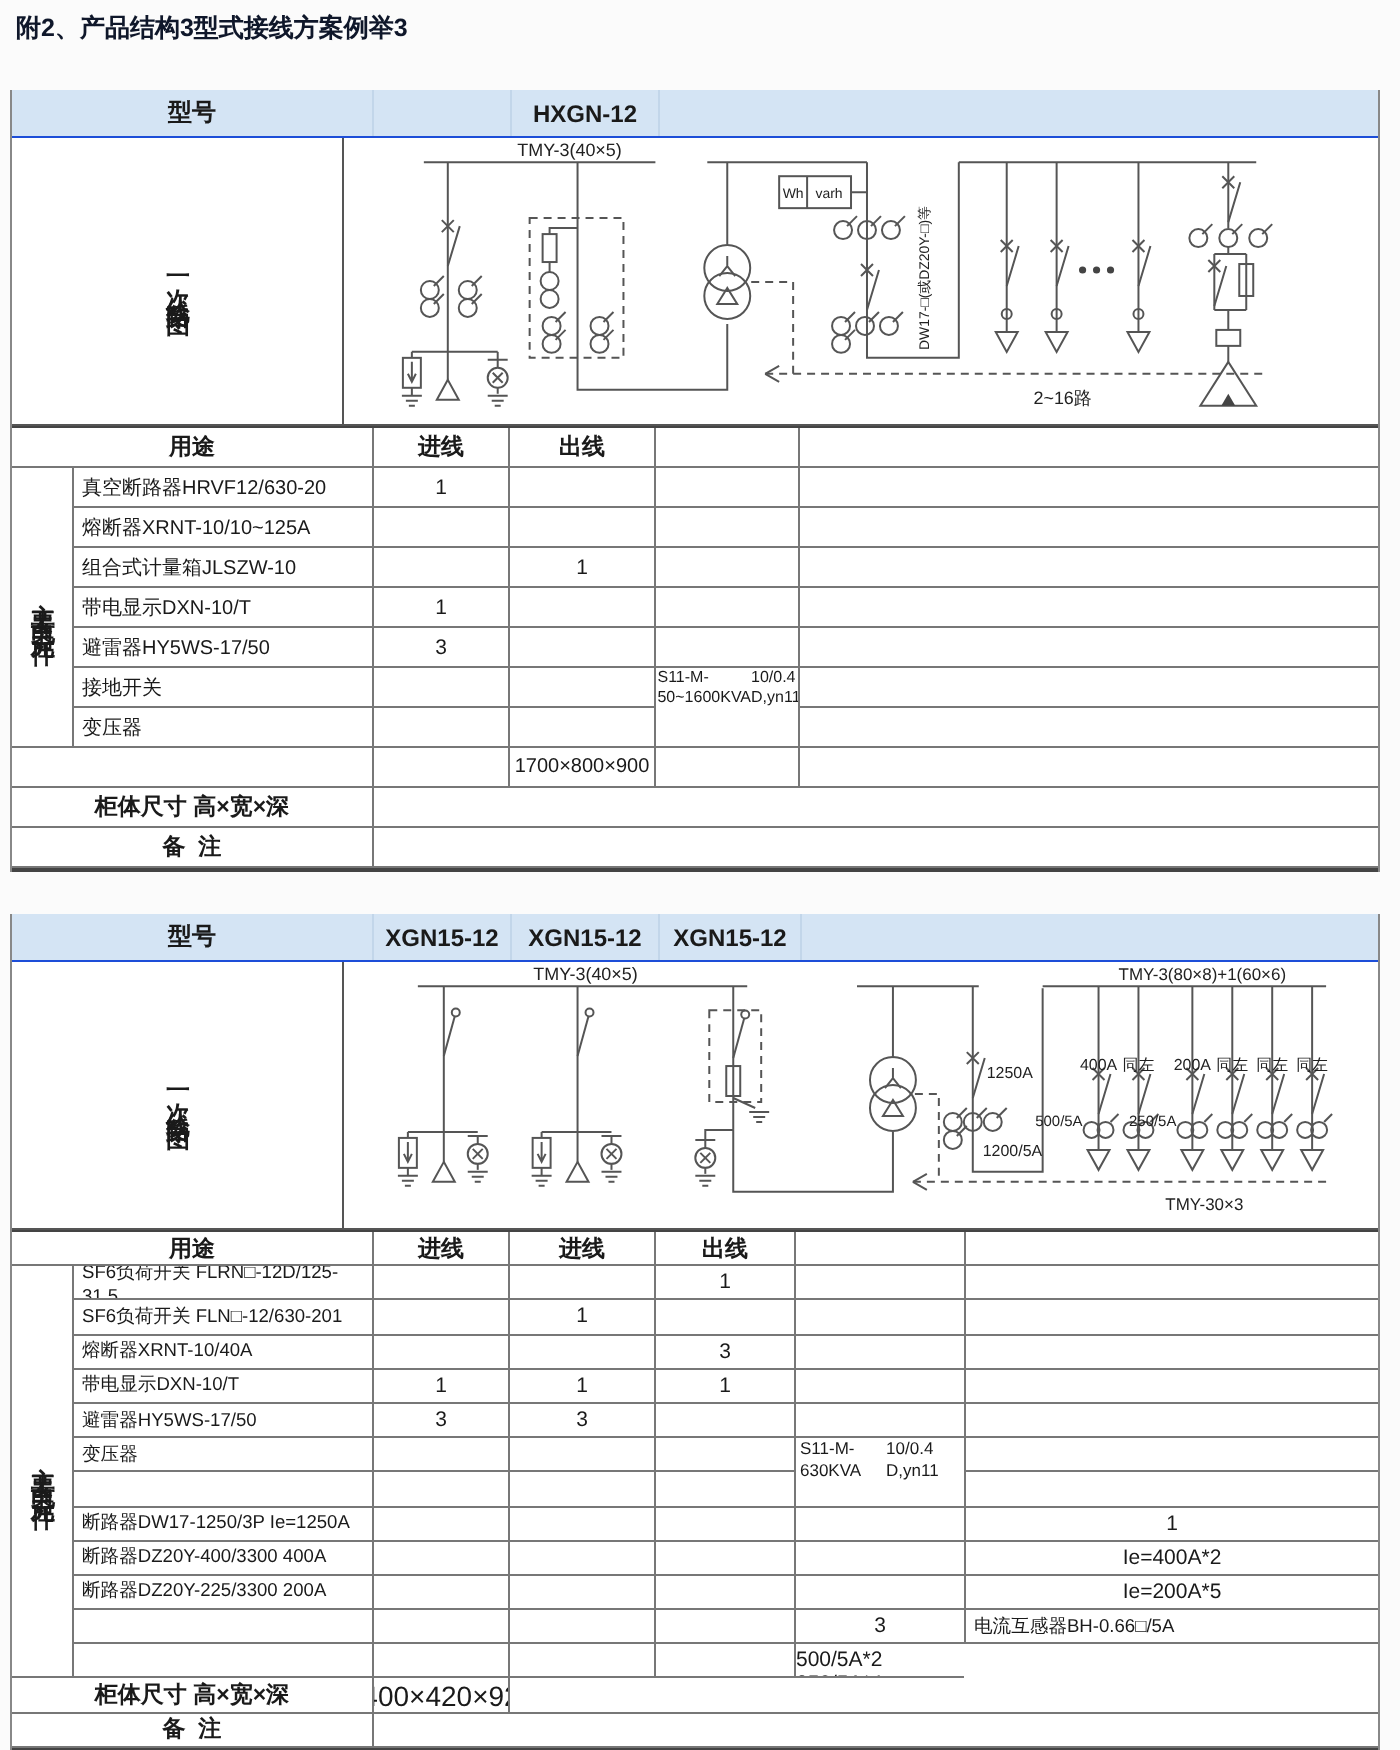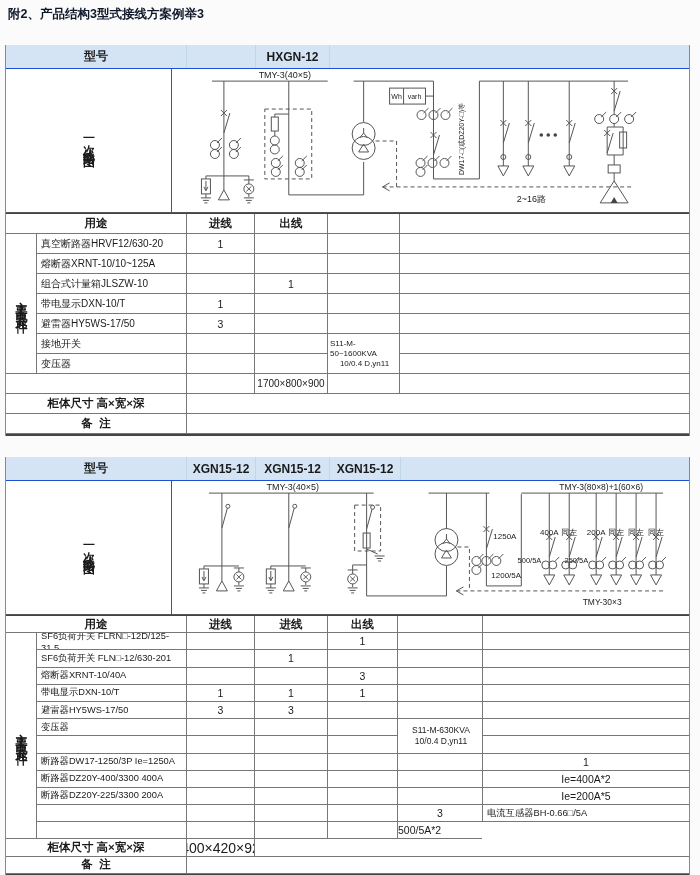--- a/index.html
+++ b/index.html
@@ -24,21 +24,21 @@
   #g2{grid-template-columns:30px 150px 68px 73px 70px 85px 1fr;grid-auto-rows:17.2px;}
   .c{border-left:1px solid #777;border-bottom:1px solid #777;display:flex;align-items:center;
      justify-content:center;font-size:10.5px;overflow:hidden;}
   .noL{border-left:none;}
   .n{justify-content:flex-start;padding-left:4px;font-size:10px;}
   #g2 .n{font-size:9.3px;}
   .h{font-weight:bold;font-size:11.5px;}
   .sideL{grid-column:1;border-left:none;border-bottom:1px solid #777;display:flex;
          align-items:center;justify-content:center;}
   #g1 .sideL{grid-row:2/9;} #g2 .sideL{grid-row:2/14;}
-  .spec{flex-direction:column;align-items:center;justify-content:center;
+  .spec{flex-direction:row;align-items:flex-start;justify-content:center;
         padding-left:2px;font-size:8px;line-height:1.25;}
   #g2 .spec{font-size:8.5px;}
   .sp2{grid-column:1/3;} .m1{grid-column:3/7;} .m2{grid-column:3/8;} .m3{grid-column:4/8;}
   .pre{white-space:pre;}
   svg .ln{stroke:#555;fill:none;stroke-width:1;}
   svg .dash{stroke-dasharray:4 3;}
   svg .t{fill:#222;stroke:none;font-family:"Liberation Sans","DejaVu Sans",sans-serif;}
   svg .fill{fill:#444;stroke:none;}
 </style>
 </head>

